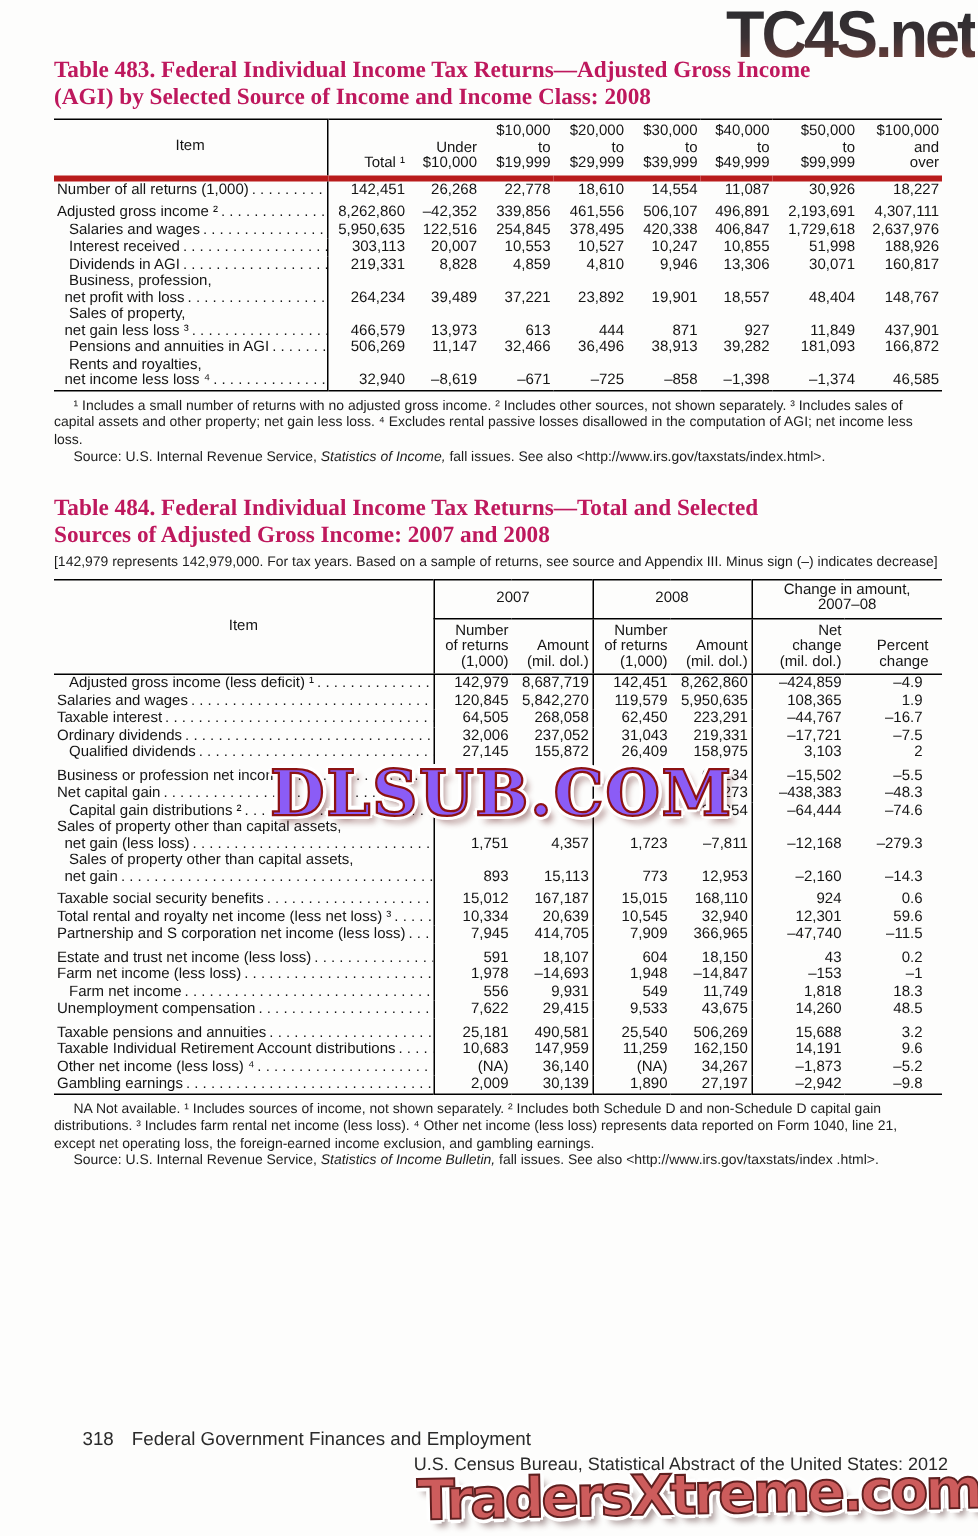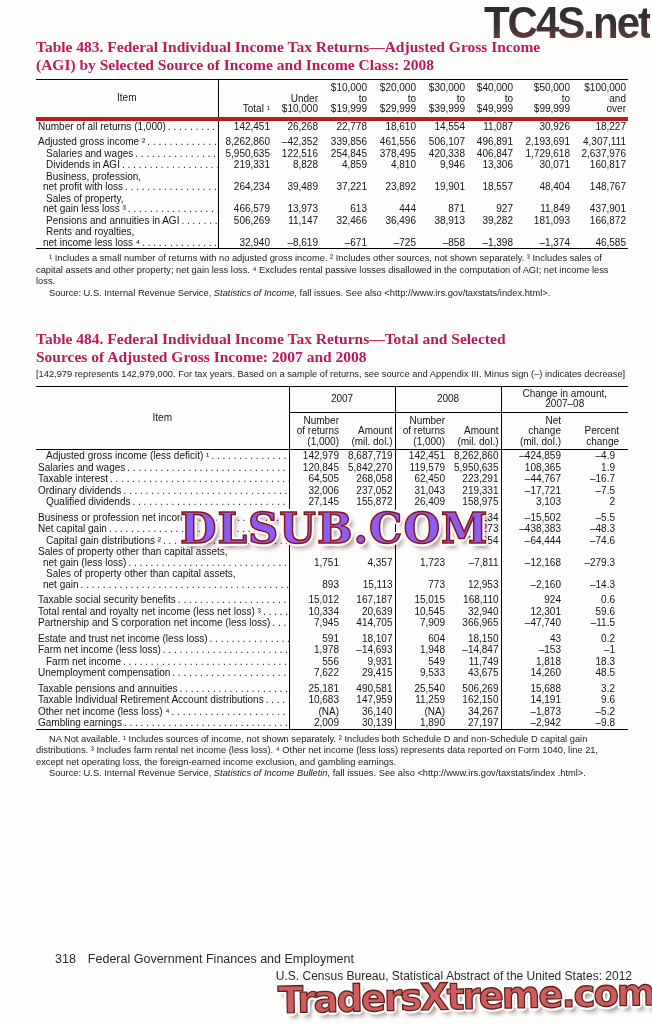--- a/index.html
+++ b/index.html
@@ -185,20 +185,36 @@
             <td class="num">254,845</td>
             <td class="num">378,495</td>
             <td class="num">420,338</td>
             <td class="num">406,847</td>
             <td class="num">1,729,618</td>
             <td class="num">2,637,976</td>
           </tr>
           <tr>
             <td class="lbl ind1">
               <div class="lline">
+                <span>Interest received</span>
+                <span class="leader"></span>
+              </div>
+            </td>
+            <td class="num vl">303,113</td>
+            <td class="num">20,007</td>
+            <td class="num">10,553</td>
+            <td class="num">10,527</td>
+            <td class="num">10,247</td>
+            <td class="num">10,855</td>
+            <td class="num">51,998</td>
+            <td class="num">188,926</td>
+          </tr>
+          <tr>
+            <td class="lbl ind1">
+              <div class="lline">
                 <span>Dividends in AGI</span>
                 <span class="leader"></span>
               </div>
             </td>
             <td class="num vl">219,331</td>
             <td class="num">8,828</td>
             <td class="num">4,859</td>
             <td class="num">4,810</td>
             <td class="num">9,946</td>
             <td class="num">13,306</td>

